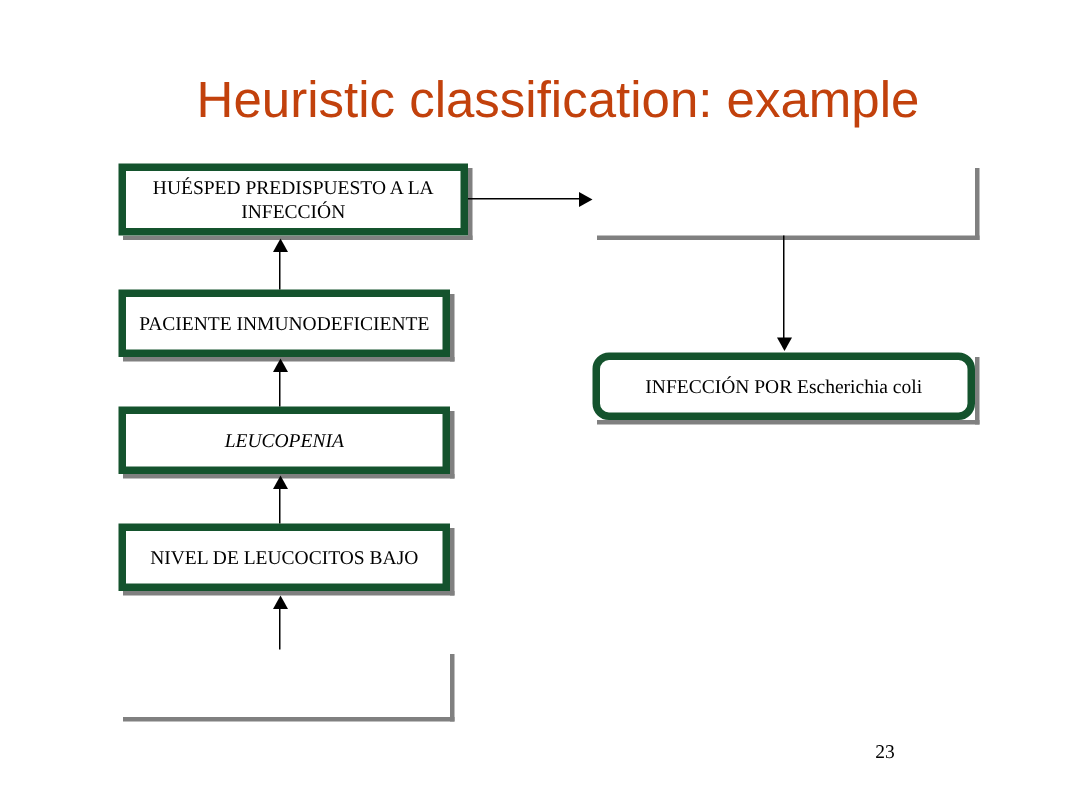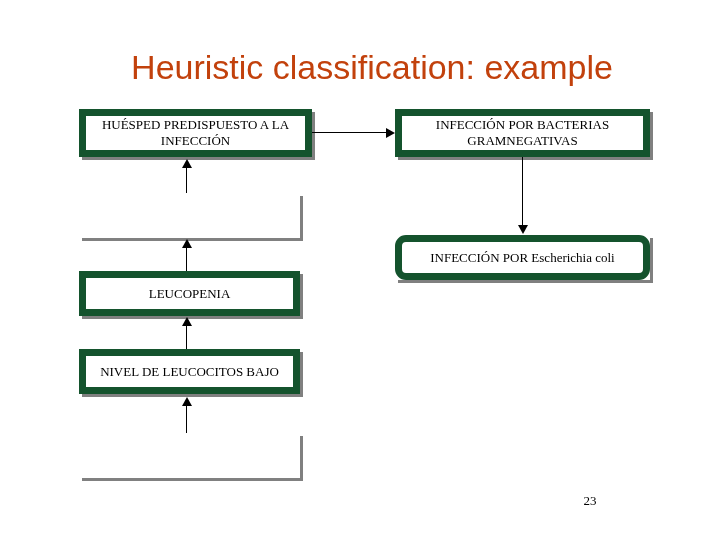--- a/index.html
+++ b/index.html
@@ -28,21 +28,21 @@
     font-size: 34px;
     font-weight: normal;
     color: #c2410c;
     letter-spacing: 0px;
     white-space: nowrap;
     padding-left: 12px;
   }
   .node {
     position: absolute;
     box-sizing: border-box;
-    border: 7px solid #14532d;
+    border: 5px solid #14532d;
     background: #ffffff;
     color: #000000;
     font-family: "Liberation Serif", serif;
     font-size: 13px;
     line-height: 16px;
     text-align: center;
     display: flex;
     align-items: center;
     justify-content: center;
     padding: 2px 4px;
@@ -108,36 +108,36 @@
   <div id="slide-title">Heuristic classification: example</div>
 
   <div class="shadow-r" style="left:312px; top:112px; width:3px; height:48px;"></div>
   <div class="shadow-r" style="left:82px; top:157px; width:233px; height:3px;"></div>
   <div class="node" style="left:79px; top:109px; width:233px; height:48px;">
     <span>HUÉSPED PREDISPUESTO A LA INFECCIÓN</span>
   </div>
 
   <div class="shadow-r" style="left:650px; top:112px; width:3px; height:48px;"></div>
   <div class="shadow-r" style="left:398px; top:157px; width:255px; height:3px;"></div>
-  <div class="node" style="left:395px; top:109px; width:255px; height:48px;">
-    <span>INFECCIÓN POR BACTERIAS GRAMNEGATIVAS</span>
-  </div>
 
   <div class="shadow-r" style="left:300px; top:196px; width:3px; height:45px;"></div>
   <div class="shadow-r" style="left:82px; top:238px; width:221px; height:3px;"></div>
+  <div class="node" style="left:79px; top:193px; width:221px; height:45px;">
+    <span>PACIENTE INMUNODEFICIENTE</span>
+  </div>
 
   <div class="shadow-r" style="left:650px; top:238px; width:3px; height:45px;"></div>
   <div class="shadow-r" style="left:398px; top:280px; width:255px; height:3px;"></div>
   <div class="node" style="left:395px; top:235px; width:255px; height:45px;border-radius:11px;">
     <span>INFECCIÓN POR Escherichia coli</span>
   </div>
 
   <div class="shadow-r" style="left:300px; top:274px; width:3px; height:45px;"></div>
   <div class="shadow-r" style="left:82px; top:316px; width:221px; height:3px;"></div>
-  <div class="node" style="left:79px; top:271px; width:221px; height:45px;">
+  <div class="node" style="left:79px; top:271px; width:221px; height:45px;font-style:italic;">
     <span>LEUCOPENIA</span>
   </div>
 
   <div class="shadow-r" style="left:300px; top:352px; width:3px; height:45px;"></div>
   <div class="shadow-r" style="left:82px; top:394px; width:221px; height:3px;"></div>
   <div class="node" style="left:79px; top:349px; width:221px; height:45px;">
     <span>NIVEL DE LEUCOCITOS BAJO</span>
   </div>
 
   <div class="shadow-r" style="left:300px; top:436px; width:3px; height:45px;"></div>

